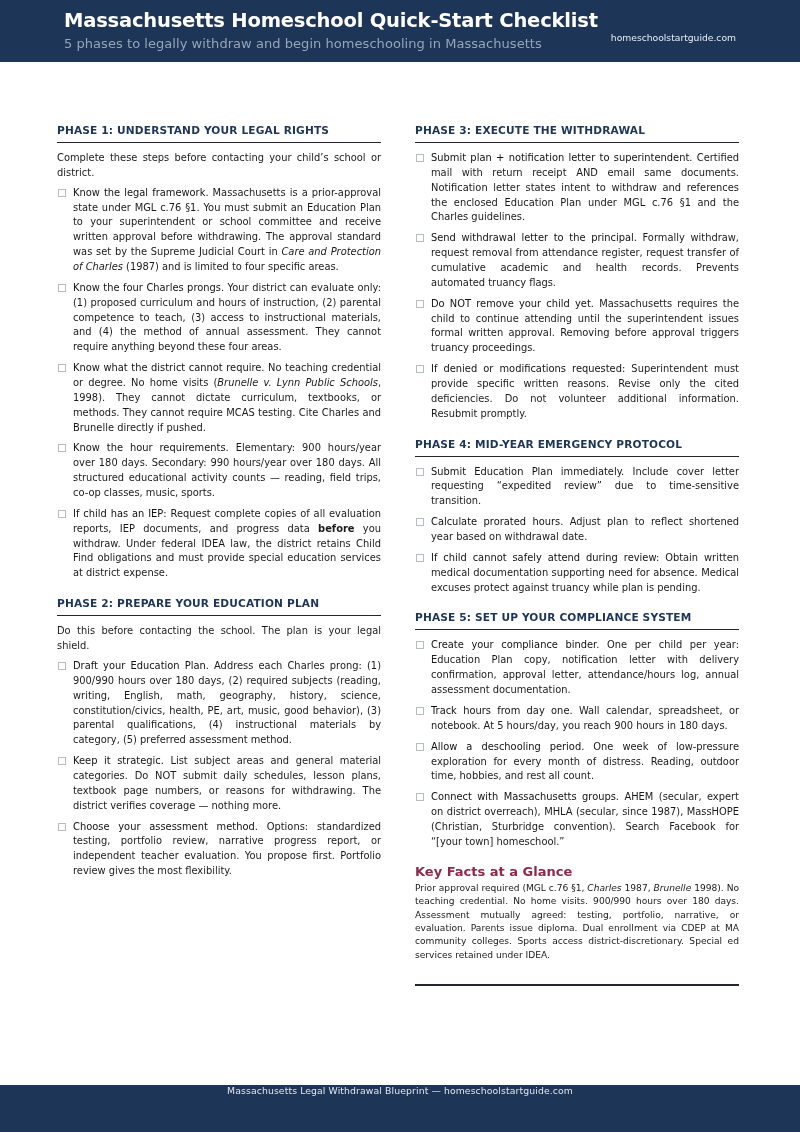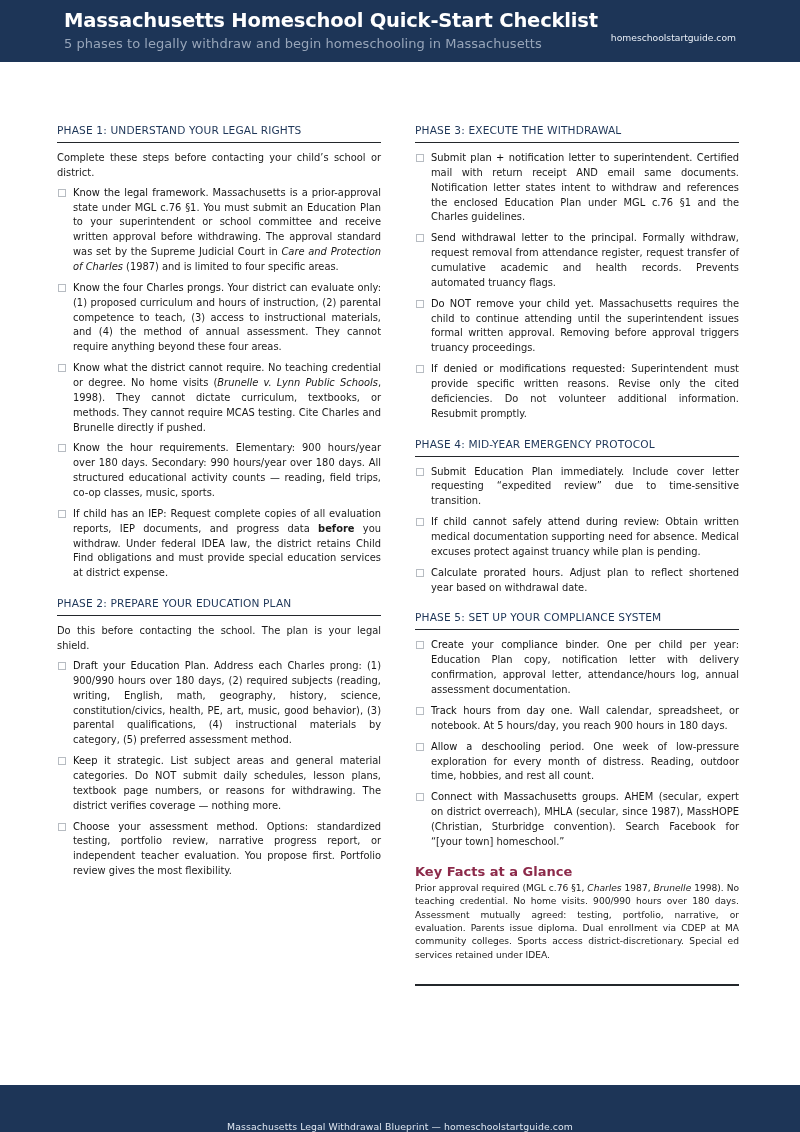--- a/index.html
+++ b/index.html
@@ -62,21 +62,21 @@
   }
   .col {
     width: 324px;
     flex: 0 0 324px;
   }
 
   
   .phase { margin-bottom: 2px; }
   .phase-title {
     font-size: 10.6px;
-    font-weight: normal;
+    font-weight: bold;
     color: #1d3557;
     letter-spacing: 0.15px;
     text-transform: uppercase;
     margin: 0 0 6px 0;
   }
   .phase-rule {
     border: 0;
     border-top: 1.6px solid #23272b;
     margin: 0 0 8px 0;
   }
@@ -144,21 +144,21 @@
 
   
   .footer-band {
     position: absolute;
     left: 0;
     right: 0;
     bottom: 0;
     height: 47px;
     background: #1d3557;
     display: flex;
-    align-items: flex-end;
+    align-items: flex-start;
     justify-content: center;
   }
   .footer-text {
     font-size: 9.3px;
     color: #dfe7f1;
     letter-spacing: 0.1px;
   }
 </style>
 </head>
 <body>
@@ -270,26 +270,26 @@
         <hr class="phase-rule">
         <ul class="check-list">
 
           <li class="check-item">
             <span class="checkbox"></span>
             <span class="item-lead">Submit Education Plan immediately.</span><span> Include cover letter requesting “expedited review” due to time-sensitive transition.</span>
           </li>
 
           <li class="check-item">
             <span class="checkbox"></span>
+            <span class="item-lead">Calculate prorated hours.</span><span> Adjust plan to reflect shortened year based on withdrawal date.</span>
+          </li>
+
+          <li class="check-item">
+            <span class="checkbox"></span>
             <span class="item-lead">If child cannot safely attend during review:</span><span> Obtain written medical documentation supporting need for absence. Medical excuses protect against truancy while plan is pending.</span>
-          </li>
-
-          <li class="check-item">
-            <span class="checkbox"></span>
-            <span class="item-lead">Calculate prorated hours.</span><span> Adjust plan to reflect shortened year based on withdrawal date.</span>
           </li>
 
         </ul>
       </section>
 
       <section class="phase" style="margin-top:16px">
         <h2 class="phase-title">PHASE 5: SET UP YOUR COMPLIANCE SYSTEM</h2>
         <hr class="phase-rule">
         <ul class="check-list">
 

